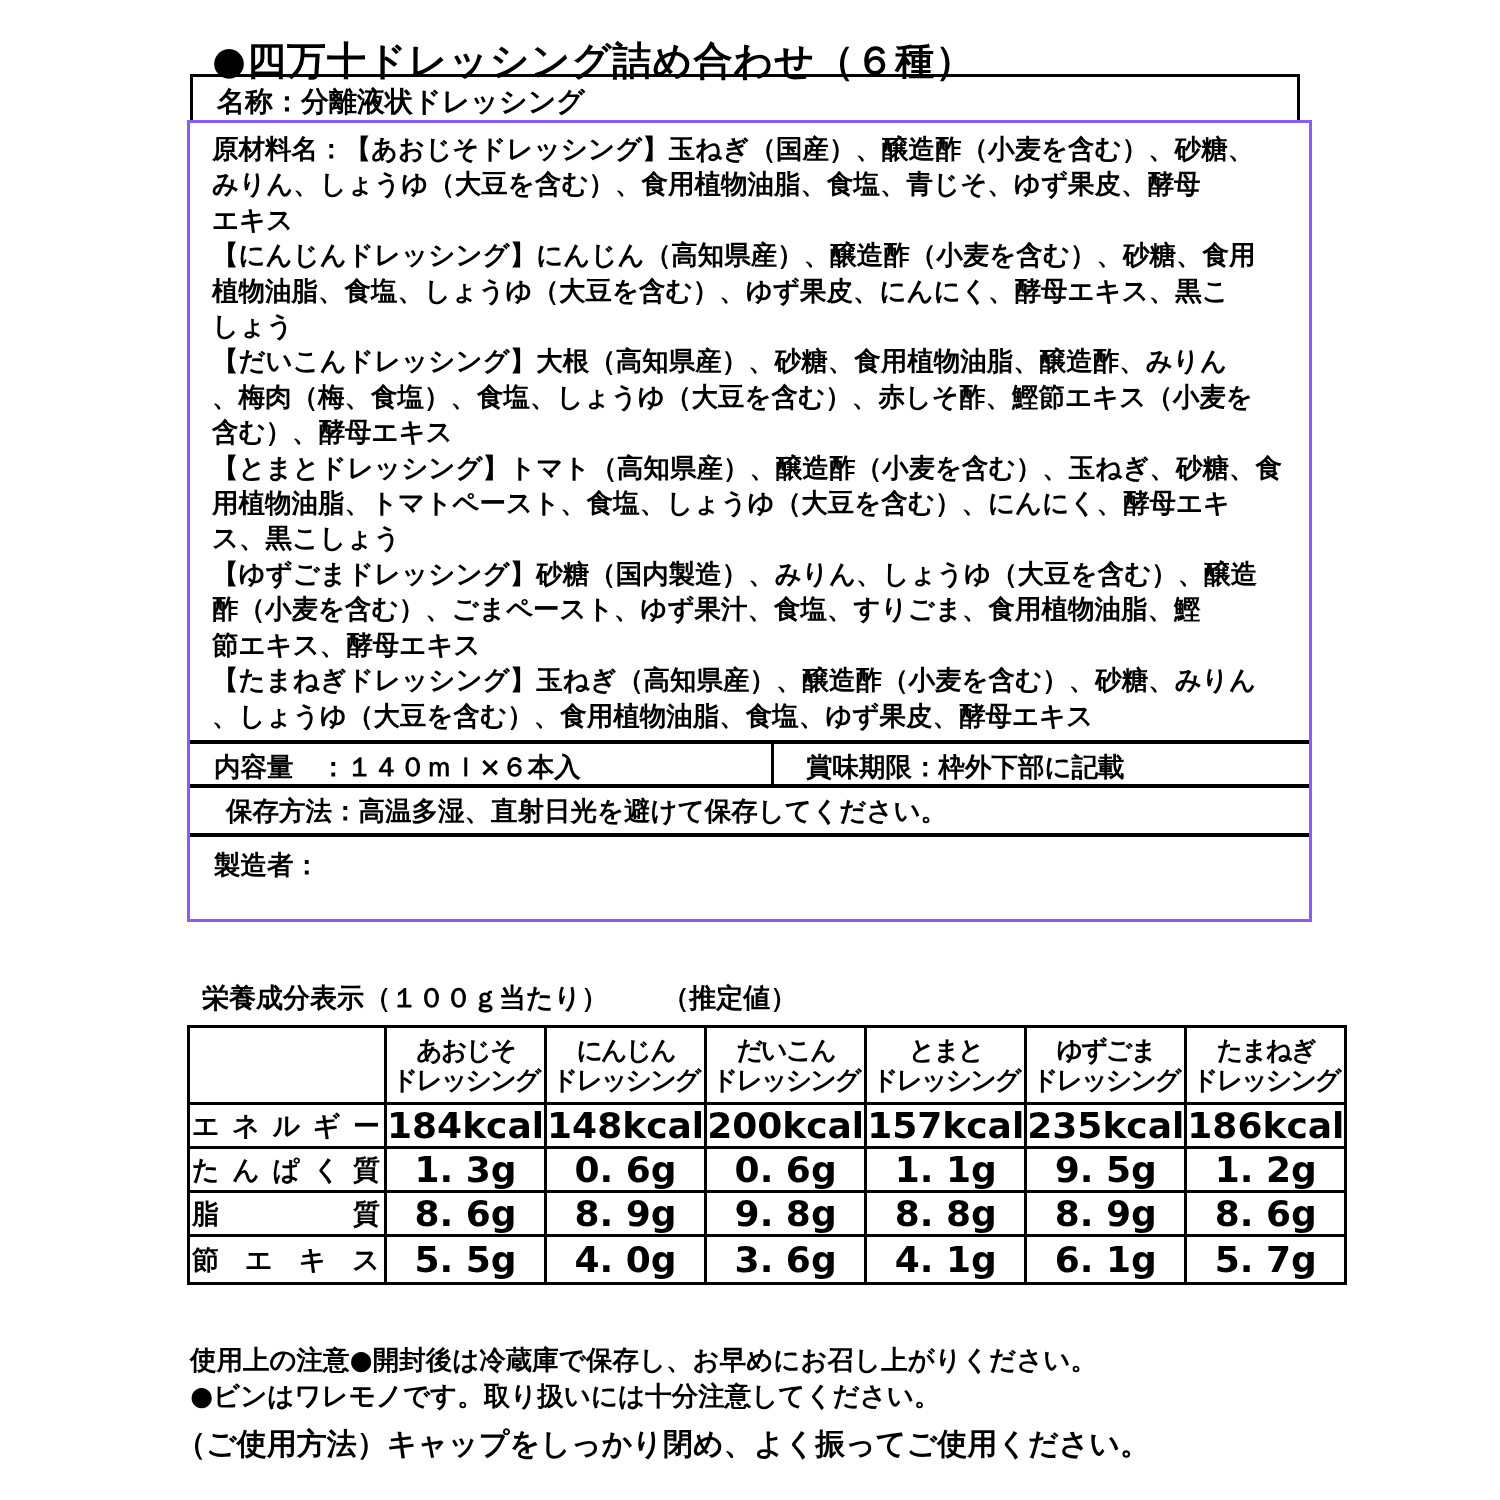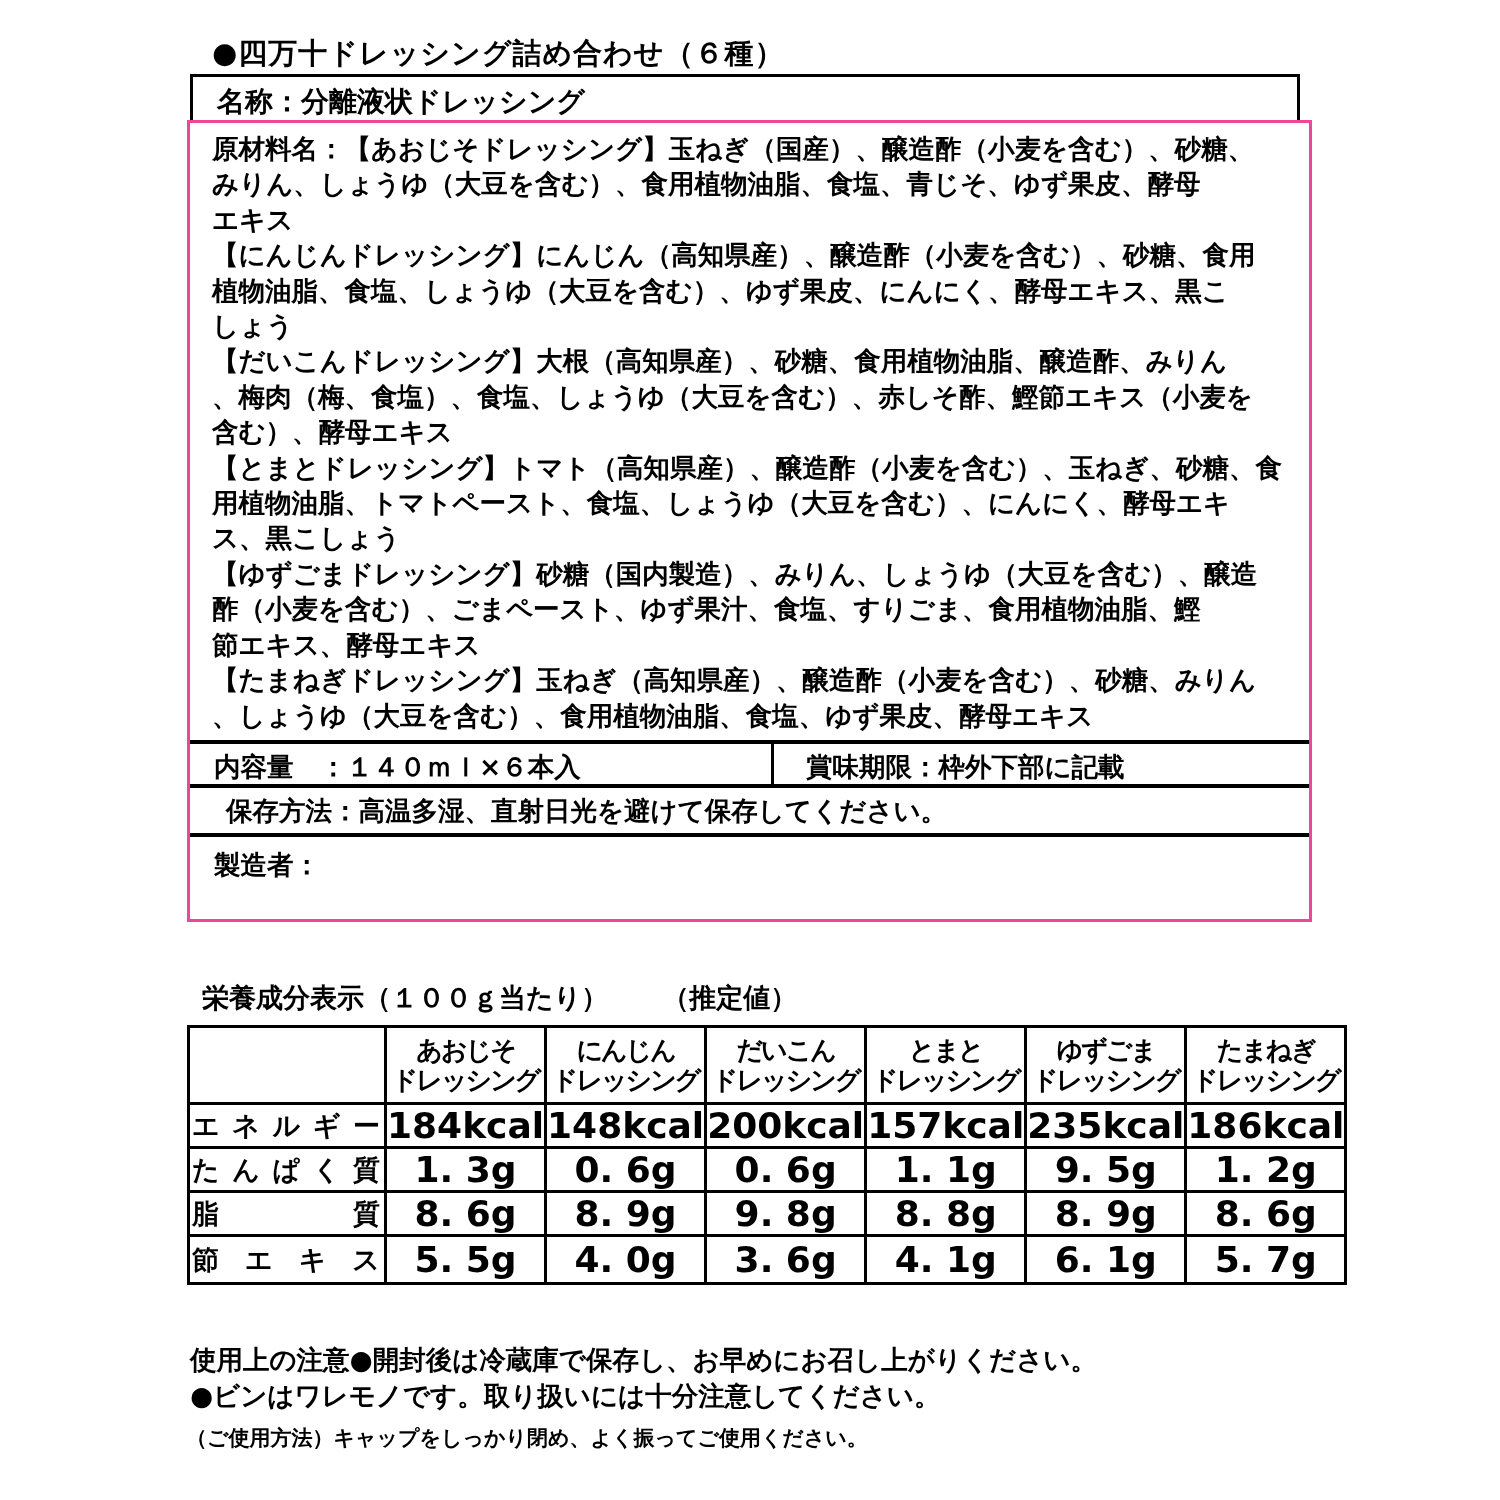--- a/index.html
+++ b/index.html
@@ -2,30 +2,30 @@
 <html><head>
 <meta charset="utf-8">
 <style>
   html, body { margin: 0; padding: 0; background: #ffffff; }
   body {
     width: 1500px; height: 1500px; position: relative; overflow: hidden;
     font-family: "DejaVu Sans", sans-serif; color: #000; font-weight: bold;
   }
   .abs { position: absolute; }
   .title {
-    left: 212px; top: 34px; font-size: 29px; letter-spacing: 1px; white-space: nowrap;
+    left: 212px; top: 34px; font-size: 39px; letter-spacing: 1px; white-space: nowrap;
   }
   .namebox {
     left: 190px; top: 74px; width: 1110px; height: 48px;
     border: 3px solid #000; border-bottom: none; box-sizing: border-box;
   }
   .namebox span { position: absolute; left: 24px; top: 6px; font-size: 28px; white-space: nowrap; }
   .mainbox {
     left: 187px; top: 120px; width: 1125px; height: 802px;
-    border: 3px solid #ec4899; box-sizing: border-box;
+    border: 3px solid #8b5cf6; box-sizing: border-box;
   }
   .ingredients {
     position: absolute; left: 22px; top: 8px; width: 1080px;
     font-size: 26.5px; line-height: 35.4px;
   }
   .ingredients .line { white-space: nowrap; display: block; }
   .row-sep { position: absolute; left: 0; right: 0; height: 0; border-top: 4px solid #000; }
   .cell-text { position: absolute; font-size: 26.5px; white-space: nowrap; }
   .vsep { position: absolute; width: 0; border-left: 3px solid #000; }
 
@@ -36,21 +36,21 @@
   }
   table.nut td, table.nut th {
     border: 3px solid #000; padding: 0; text-align: center; vertical-align: middle;
     font-weight: bold; overflow: hidden; white-space: nowrap;
   }
   table.nut th { font-size: 26px; line-height: 30px; letter-spacing: -2px; }
   table.nut td.label { text-align: justify; text-align-last: justify; font-size: 27px; padding: 0 2px; letter-spacing: 2px; }
   table.nut td.val { font-size: 36px; }
 
   .notes { left: 190px; top: 1342px; font-size: 26.5px; line-height: 36px; white-space: nowrap; }
-  .usage { left: 186px; top: 1424px; font-size: 21px; white-space: nowrap; }
+  .usage { left: 176px; top: 1424px; font-size: 30px; white-space: nowrap; }
 </style>
 </head>
 <body>
 
 <div class="abs title">●四万十ドレッシング詰め合わせ（６種）</div>
 
 <div class="abs namebox">
   <span>名称：分離液状ドレッシング</span>
 </div>
 

